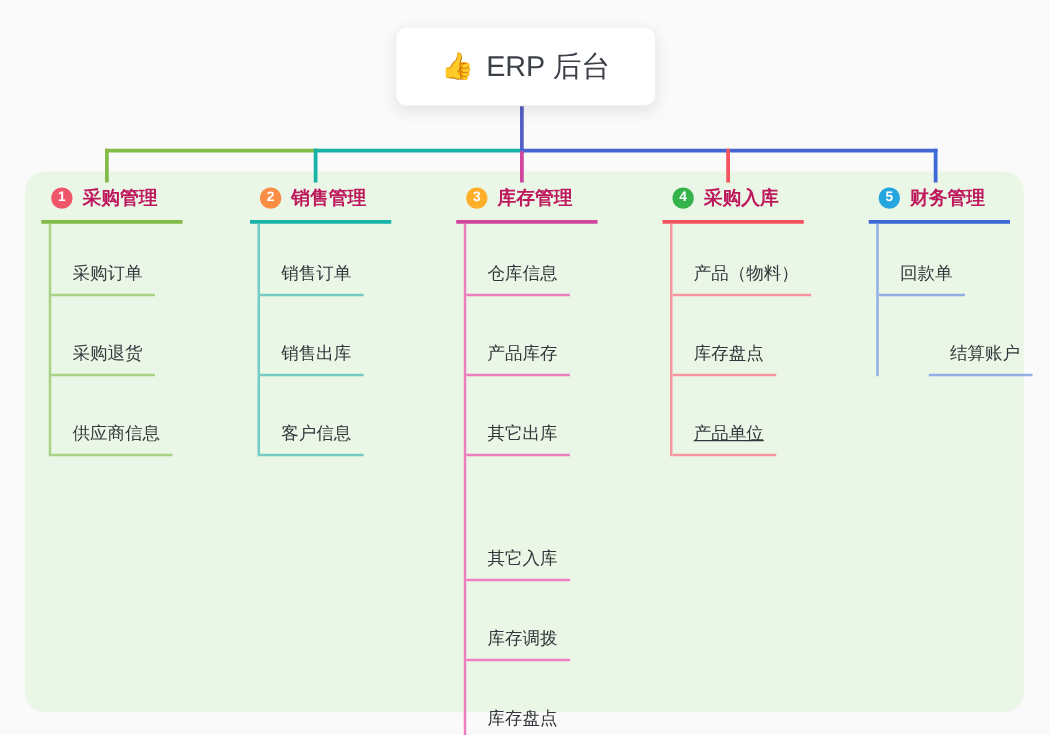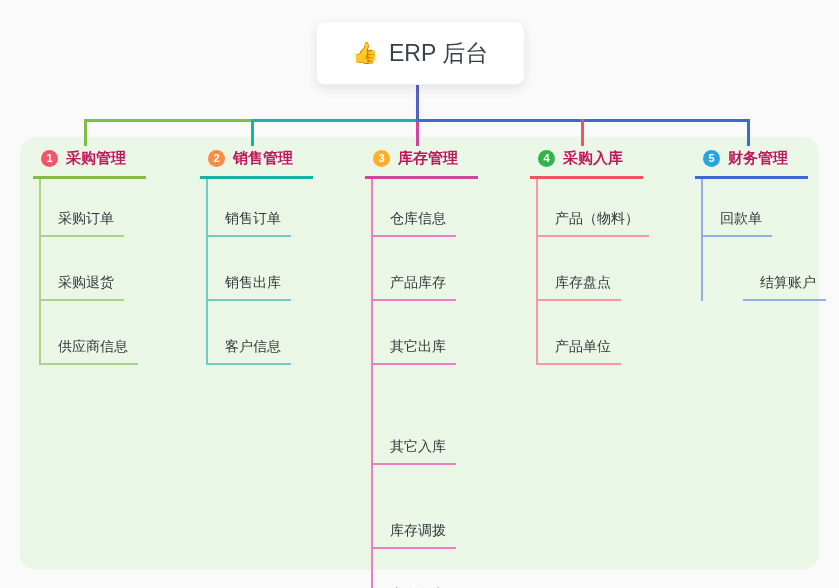--- a/index.html
+++ b/index.html
@@ -96,35 +96,35 @@
   <div class="branch" style="left:365px;">
     <div class="branch-header" style="border-bottom-color: rgb(208, 69, 157);">
       <span class="badge" style="background-color: rgb(255, 175, 39);">3</span>
       <span class="branch-label">库存管理</span>
     </div>
     <div class="items" style="border-left-color: rgb(238, 126, 192);">
       <div class="item" style="border-bottom-color: rgb(238, 126, 192);">仓库信息</div>
       <div class="item" style="border-bottom-color: rgb(238, 126, 192);">产品库存</div>
       <div class="item" style="border-bottom-color: rgb(238, 126, 192);">其它出库</div>
       <div class="item" style="border-bottom-color: rgb(238, 126, 192); margin-top: 36px;">其它入库</div>
-      <div class="item" style="border-bottom-color: rgb(238, 126, 192); margin-top: 20px;">库存调拨</div>
+      <div class="item" style="border-bottom-color: rgb(238, 126, 192);">库存调拨</div>
       <div class="item" style="border-bottom-color: rgb(238, 126, 192);">库存盘点</div>
       <div class="item" style="border-bottom-color: rgb(238, 126, 192);">出库库明细</div>
     </div>
   </div>
 
   <div class="branch" style="left:530px;">
     <div class="branch-header" style="border-bottom-color: rgb(245, 82, 95);">
       <span class="badge" style="background-color: rgb(52, 179, 74);">4</span>
       <span class="branch-label">采购入库</span>
     </div>
     <div class="items" style="border-left-color: rgb(249, 150, 159);">
       <div class="item" style="border-bottom-color: rgb(249, 150, 159);">产品（物料）</div>
       <div class="item" style="border-bottom-color: rgb(249, 150, 159);">库存盘点</div>
-      <div class="item" style="border-bottom-color: rgb(249, 150, 159);">产品单位</div>
+      <div class="item" style="border-bottom-color: rgb(249, 150, 159); text-decoration: underline;">产品单位</div>
     </div>
   </div>
 
   <div class="branch" style="left:695px;">
     <div class="branch-header" style="border-bottom-color: rgb(61, 104, 216);">
       <span class="badge" style="background-color: rgb(37, 166, 222);">5</span>
       <span class="branch-label">财务管理</span>
     </div>
     <div class="items" style="border-left-color: rgb(148, 175, 229);">
       <div class="item" style="border-bottom-color: rgb(148, 175, 229);">回款单</div>

